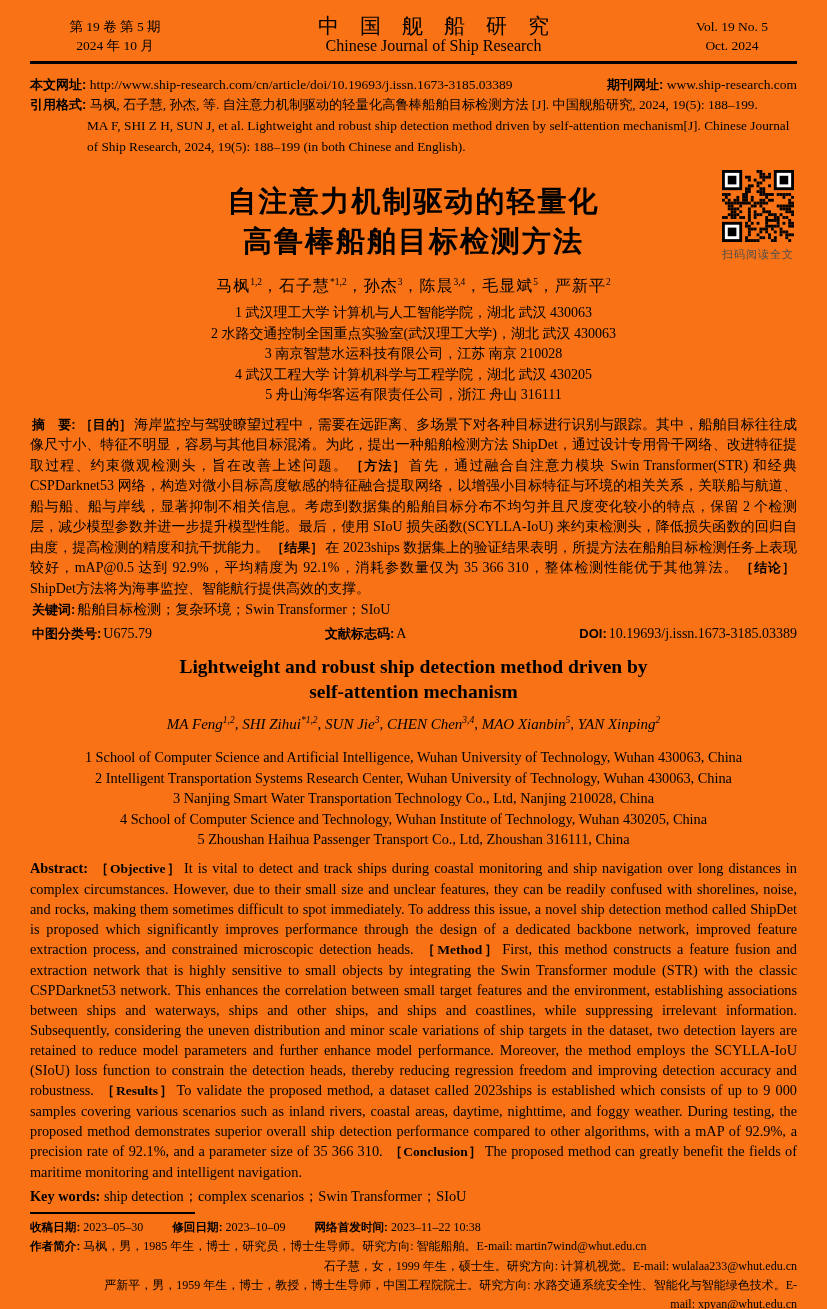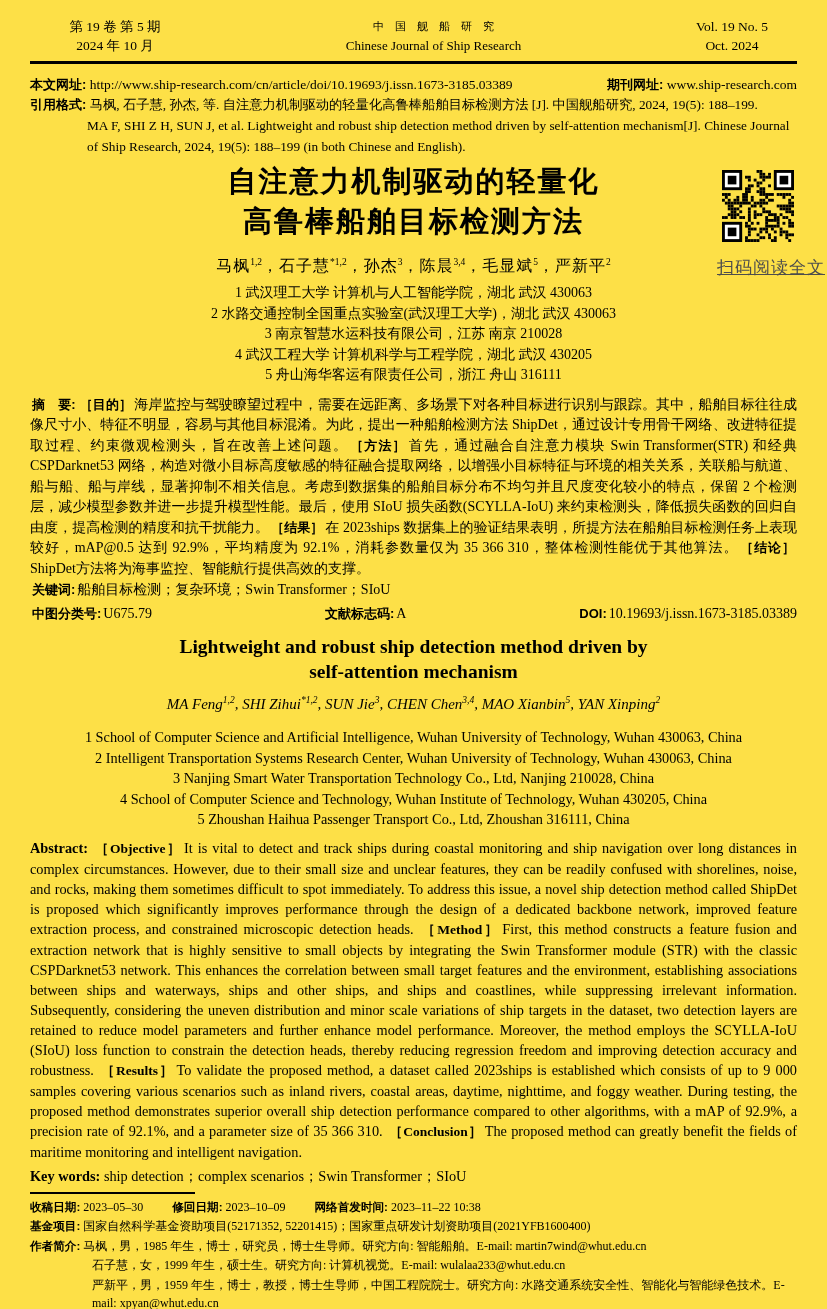--- a/index.html
+++ b/index.html
@@ -1,44 +1,44 @@
 <!DOCTYPE html>
 <html lang="zh"><head>
 <meta charset="utf-8">
 <style>
   html,body{margin:0;padding:0;background:#ffffff;}
   .page{
     width:827px;height:1309px;box-sizing:border-box;position:relative;
-    margin:0 auto;background:#fde047;color:#000;overflow:hidden;
+    margin:0 auto;background:#f97316;color:#000;overflow:hidden;
     padding:16px 30px 0 30px;
     font-family:"Liberation Serif", serif;
   }
   
   .masthead{display:flex;align-items:flex-end;justify-content:space-between;
     border-bottom:3px solid #000;padding-bottom:6px;}
   .masthead .col{line-height:19px;font-size:13.5px;}
   .mh-left{width:170px;text-align:center;}
   .mh-center{flex:1;text-align:center;}
-  .mh-center .jcn{font-size:11px;line-height:21px;}
-  .mh-center .jen{font-size:13px;line-height:18px;}
+  .mh-center .jcn{font-size:21px;line-height:21px;}
+  .mh-center .jen{font-size:16px;line-height:18px;}
   .mh-right{width:130px;text-align:center;}
   
   .urls{display:flex;justify-content:space-between;margin-top:12px;font-size:13.5px;line-height:18px;}
   .lab{font-weight:700;font-family:"Liberation Sans", sans-serif;font-size:13px;}
   .urlv{color:#000;}
   
   .citation{font-size:13.3px;line-height:21px;padding-left:57px;}
   .citation .first{text-indent:-57px;}
   
-  .title-cn{margin-top:4px;text-align:center;font-family:"Liberation Sans", sans-serif;
+  .title-cn{margin-top:24px;text-align:center;font-family:"Liberation Sans", sans-serif;
     font-weight:700;font-size:29px;line-height:40px;letter-spacing:2px;}
   
   .qrbox{position:absolute;top:170px;right:28px;width:82px;text-align:center;}
   .qrbox svg{display:block;width:72px;height:72px;margin:0 auto;}
-  .qrcap{font-size:17px;color:#4d4d4d;margin-top:14px;letter-spacing:1px;white-space:nowrap;text-decoration:underline;}
+  .qrcap{font-size:11px;color:#4d4d4d;margin-top:5px;letter-spacing:1px;white-space:nowrap;}
   
   .authors-cn{margin-top:9px;text-align:center;font-size:16px;line-height:24px;letter-spacing:1px;}
   .authors-cn sup,.authors-en sup{font-size:9.5px;letter-spacing:0;}
   .affils-cn{margin-top:5px;text-align:center;font-size:14px;line-height:20.5px;}
   
   .abs-cn{margin-top:9px;font-size:14px;line-height:20.5px;text-align:justify;}
   .tag{font-weight:700;font-family:"Liberation Sans", sans-serif;font-size:13px;margin:0 2px;}
   .kw-row{margin-top:1px;font-size:14px;line-height:20.5px;}
   .clc-row{display:flex;justify-content:space-between;margin-top:3px;font-size:14px;line-height:20.5px;}
   
@@ -47,21 +47,21 @@
   .affils-en{margin-top:13px;text-align:center;font-size:14.3px;line-height:20.5px;}
   .abs-en{margin-top:8px;font-size:14.3px;line-height:20px;text-align:justify;}
   .abs-en .tag{font-size:13.5px;font-family:"Liberation Serif", serif;}
   .kw-en{margin-top:4px;font-size:14.3px;line-height:20px;}
   
   .fn-divider{width:165px;border-top:2px solid #000;margin-top:6px;}
   .footnotes{margin-top:4px;font-size:12px;line-height:18.5px;}
   .fn-row{margin-top:1px;}
   .fn-pair{margin-right:26px;}
   .fn-label{font-weight:700;font-family:"Liberation Sans", sans-serif;font-size:11.6px;}
-  .bio-indent{padding-left:62px;}
+  .bio-indent{padding-left:62px;text-align:right;}
   .sep{margin:0;}
 </style>
 </head>
 <body>
 
 <div class="page">
 
   <div class="masthead">
     <div class="col mh-left">
       <div>第 19 卷 第 5 期</div>
@@ -370,23 +370,20 @@
 
   <div class="fn-divider"></div>
 
   <div class="footnotes">
     <div class="fn-row">
       <span class="fn-pair"><span class="fn-label">收稿日期:</span> <span>2023–05–30</span></span>
       <span class="fn-pair"><span class="fn-label">修回日期:</span> <span>2023–10–09</span></span>
       <span class="fn-pair"><span class="fn-label">网络首发时间:</span> <span>2023–11–22 10:38</span></span>
     </div>
     <div class="fn-row">
-      <span class="fn-label">基金项目:</span> <span>国家自然科学基金资助项目(52171352, 52201415)；国家重点研发计划资助项目(2021YFB1600400)</span>
-    </div>
-    <div class="fn-row">
       <span class="fn-label">作者简介:</span> <span>马枫，男，1985 年生，博士，研究员，博士生导师。研究方向: 智能船舶。E-mail: martin7wind@whut.edu.cn</span>
     </div>
     <div class="fn-row bio-indent">
       <span>石子慧，女，1999 年生，硕士生。研究方向: 计算机视觉。E-mail: wulalaa233@whut.edu.cn</span>
     </div>
     <div class="fn-row bio-indent">
       <span>严新平，男，1959 年生，博士，教授，博士生导师，中国工程院院士。研究方向: 水路交通系统安全性、智能化与智能绿色技术。E-mail: xpyan@whut.edu.cn</span>
     </div>
 
   </div>

